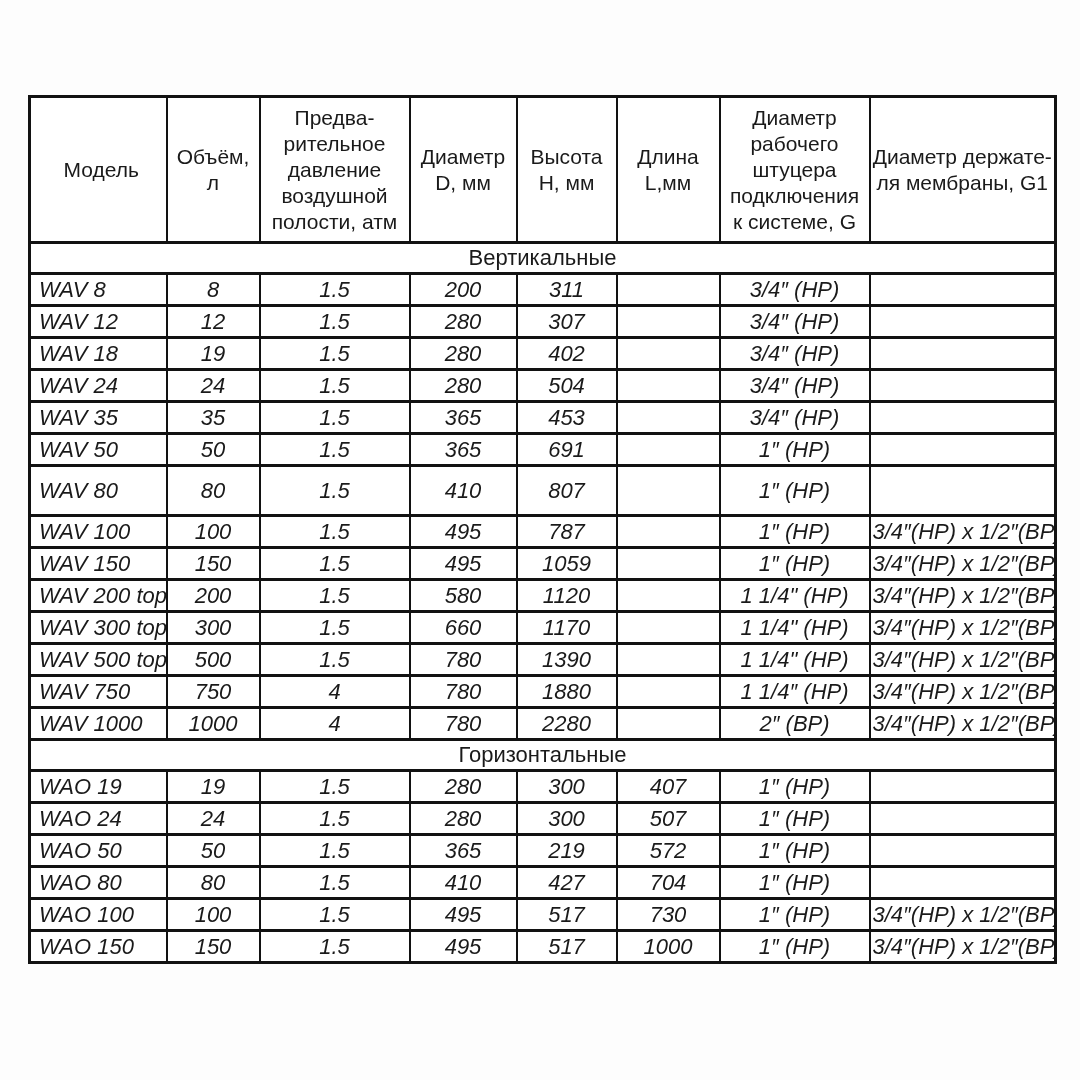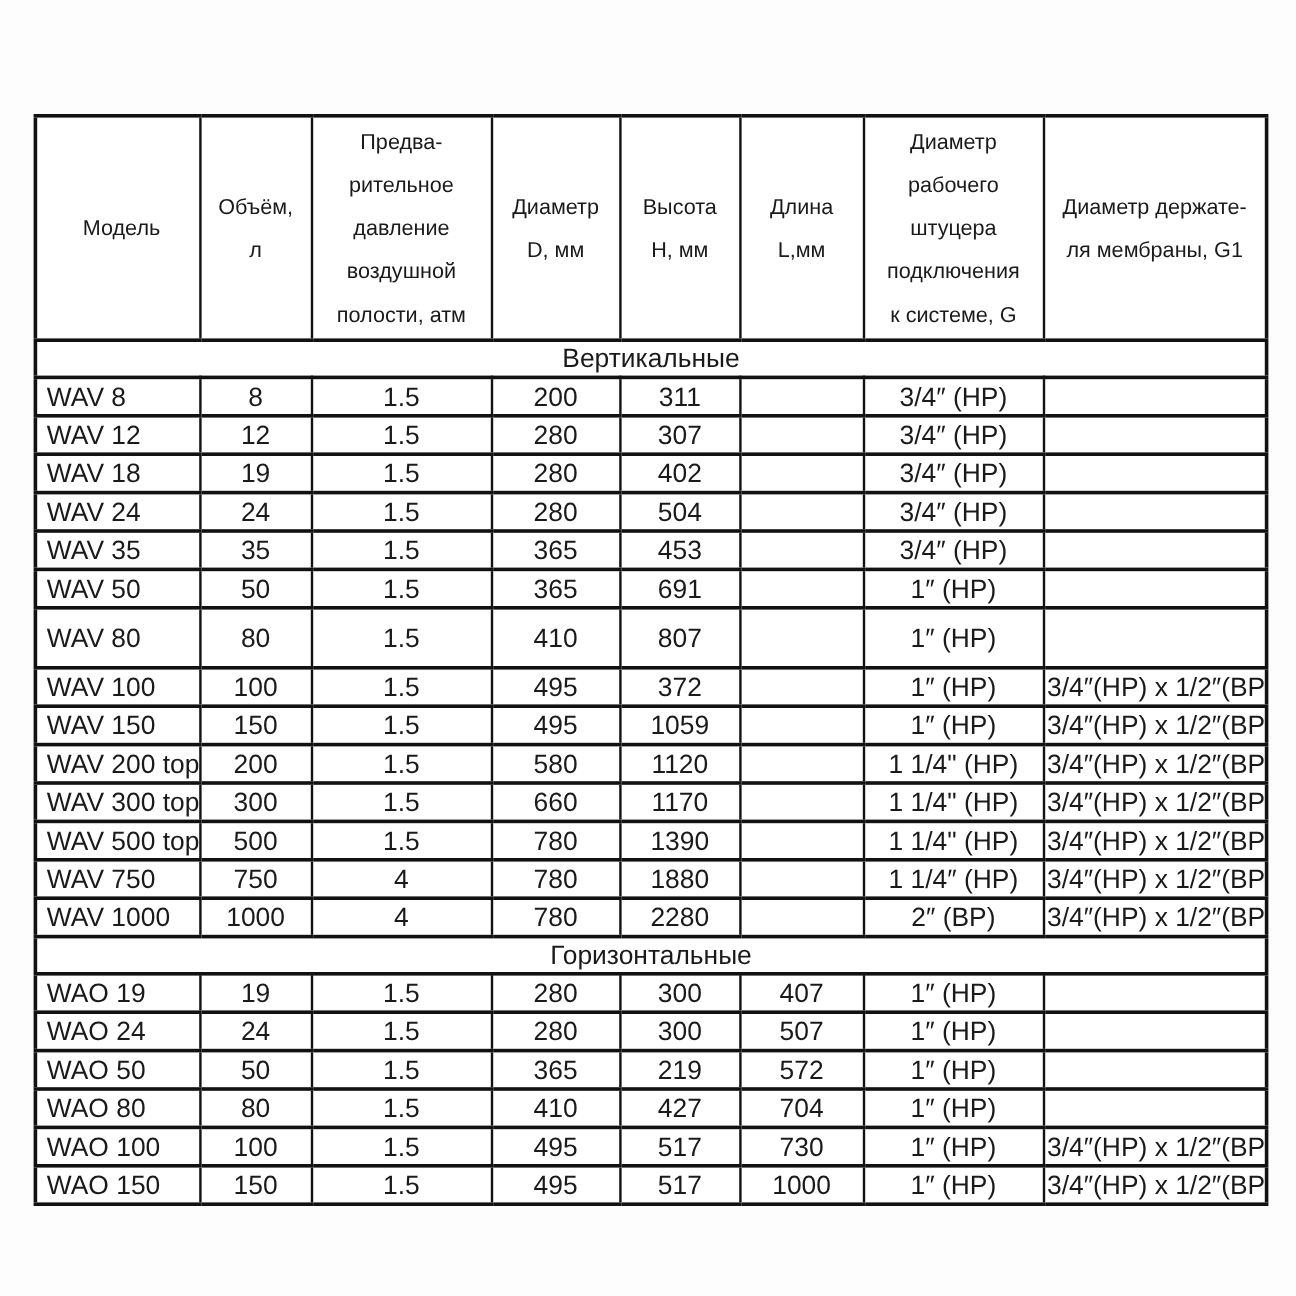--- a/index.html
+++ b/index.html
@@ -31,42 +31,43 @@
     border-right: 2px solid #121212;
     border-top: 3px solid #121212;
     border-bottom: 3px solid #121212;
     overflow: hidden;
   }
   thead tr {
     height: 146px;
   }
   th {
     font-weight: normal;
-    font-size: 18px;
-    line-height: 36px;
+    font-size: 21px;
+    line-height: 26px;
     white-space: pre-line;
     text-align: center;
     vertical-align: middle;
     padding: 2px 2px;
   }
   th.model-col {
     text-align: center;
     padding-left: 8px;
   }
   .section-row {
     height: 31px;
   }
   .section-row td {
     text-align: center;
     font-size: 22px;
     vertical-align: middle;
     margin-top: 16px;
   }
   .data-row {
     height: 32px;
+    font-style: italic;
   }
   .row-tall {
     height: 50px;
   }
   .cell {
     font-size: 22px;
     text-align: center;
     vertical-align: middle;
     padding: 1px 2px;
     white-space: nowrap;
@@ -188,21 +189,21 @@
           <td class="cell">807</td>
           <td class="cell"></td>
           <td class="cell">1″ (НР)</td>
           <td class="cell"></td>
         </tr>
         <tr class="data-row">
           <td class="cell model-cell">WAV 100</td>
           <td class="cell">100</td>
           <td class="cell">1.5</td>
           <td class="cell">495</td>
-          <td class="cell">372</td>
+          <td class="cell">787</td>
           <td class="cell"></td>
           <td class="cell">1″ (НР)</td>
           <td class="cell">3/4″(НР) x 1/2″(ВР)</td>
         </tr>
         <tr class="data-row">
           <td class="cell model-cell">WAV 150</td>
           <td class="cell">150</td>
           <td class="cell">1.5</td>
           <td class="cell">495</td>
           <td class="cell">1059</td>

